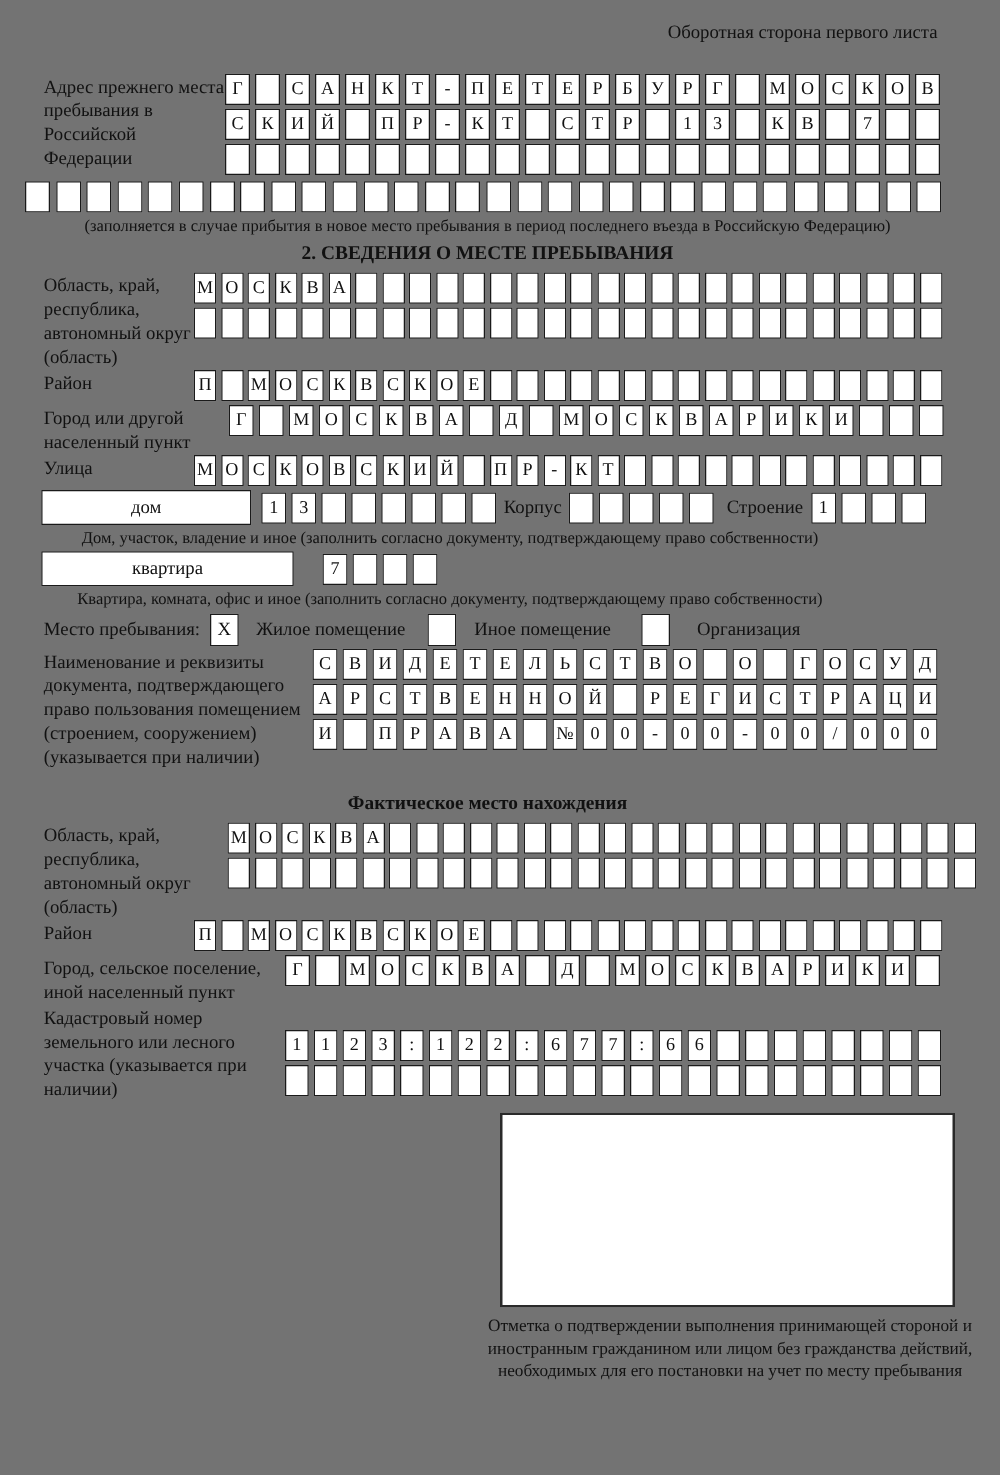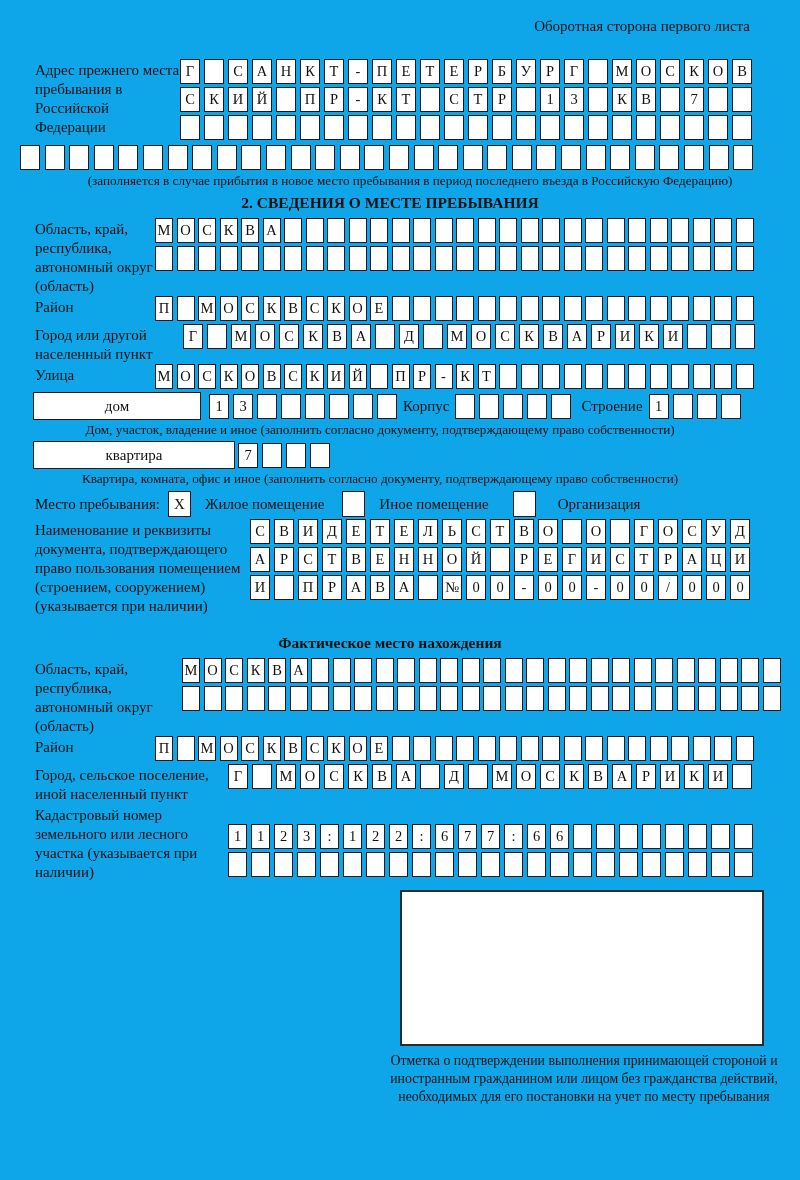--- a/index.html
+++ b/index.html
@@ -1,31 +1,31 @@
 <!DOCTYPE html>
 <html><head>
 <meta charset="utf-8">
 <style>
   html,body{margin:0;padding:0;background:#fff;color:#111;}
   body{width:800px;height:1180px;font-family:"Liberation Serif",serif;}
-  .page{position:relative;width:800px;height:1180px;overflow:hidden;background:#0ea5e9;}
+  .page{position:relative;width:800px;height:1180px;overflow:hidden;background:#737373;}
   .header-note{text-align:right;padding:18px 50px 0 0;font-size:15px;}
   .flexrow{display:flex;align-items:flex-start;margin-left:35px;}
   .flabel{flex:none;font-size:15px;line-height:19px;padding-top:2px;}
   .w145{width:145px}.w120{width:120px}.w148{width:148px}.w215{width:215px}.w147{width:147px}.w193{width:193px}
   .rows .boxrow{margin-bottom:3px;}
   .boxrow{display:flex;flex:none;}
   .boxrow span{box-sizing:border-box;flex:none;display:flex;align-items:center;justify-content:center;
     border:1.8px solid #1a1a1a;height:25px;font-size:14.5px;background:#fff;}
   .p24{gap:4px}.p24 span{width:20px}
   .p215{gap:3.5px}.p215 span{width:18px}
   .p246{gap:4.6px}.p246 span{width:20px}
   .p23{gap:4px}.p23 span{width:19px}
   .fullrow{margin:2px 0 3px 20px;}
-  .caption{text-align:center;font-size:13.2px;margin:2px 0 3px;width:780px;padding-left:20px;}
+  .caption{text-align:center;font-size:13.2px;margin:2px 0 3px;width:780px;}
   .caption.narrow{width:720px;}
   .sec-title{text-align:center;font-weight:bold;font-size:15.5px;margin:5px 0 6px;width:780px;}
   .bigbox{box-sizing:border-box;border:1.8px solid #1a1a1a;height:28px;display:flex;align-items:center;
     justify-content:center;font-size:15px;flex:none;background:#fff;}
   .house{align-items:center;margin-bottom:2px;margin-left:33px;}
   .inline-label{font-size:15px;flex:none;}
   .checkbox{box-sizing:border-box;width:23px;height:26px;border:1.8px solid #1a1a1a;display:inline-flex;
     align-items:center;justify-content:center;font-size:15px;flex:none;background:#fff;}
   .stay{align-items:center;margin-top:4px;margin-bottom:2px;font-size:15px;}
   .stay .lbl{flex:none;}
@@ -351,21 +351,21 @@
     <div class="boxrow p24">
         <span>1</span>
         <span></span>
         <span></span>
         <span></span>
       </div>
   </div>
   <div class="caption narrow">Дом, участок, владение и иное (заполнить согласно документу, подтверждающему право собственности)</div>
 
   <div class="flexrow house">
-    <div class="bigbox" style="width:202px;margin-right:3px;">квартира</div>
+    <div class="bigbox" style="width:202px;margin-right:23px;">квартира</div>
     <div class="boxrow p24">
         <span>7</span>
         <span></span>
         <span></span>
         <span></span>
       </div>
   </div>
   <div class="caption narrow">Квартира, комната, офис и иное (заполнить согласно документу, подтверждающему право собственности)</div>
 
   <div class="flexrow stay">

